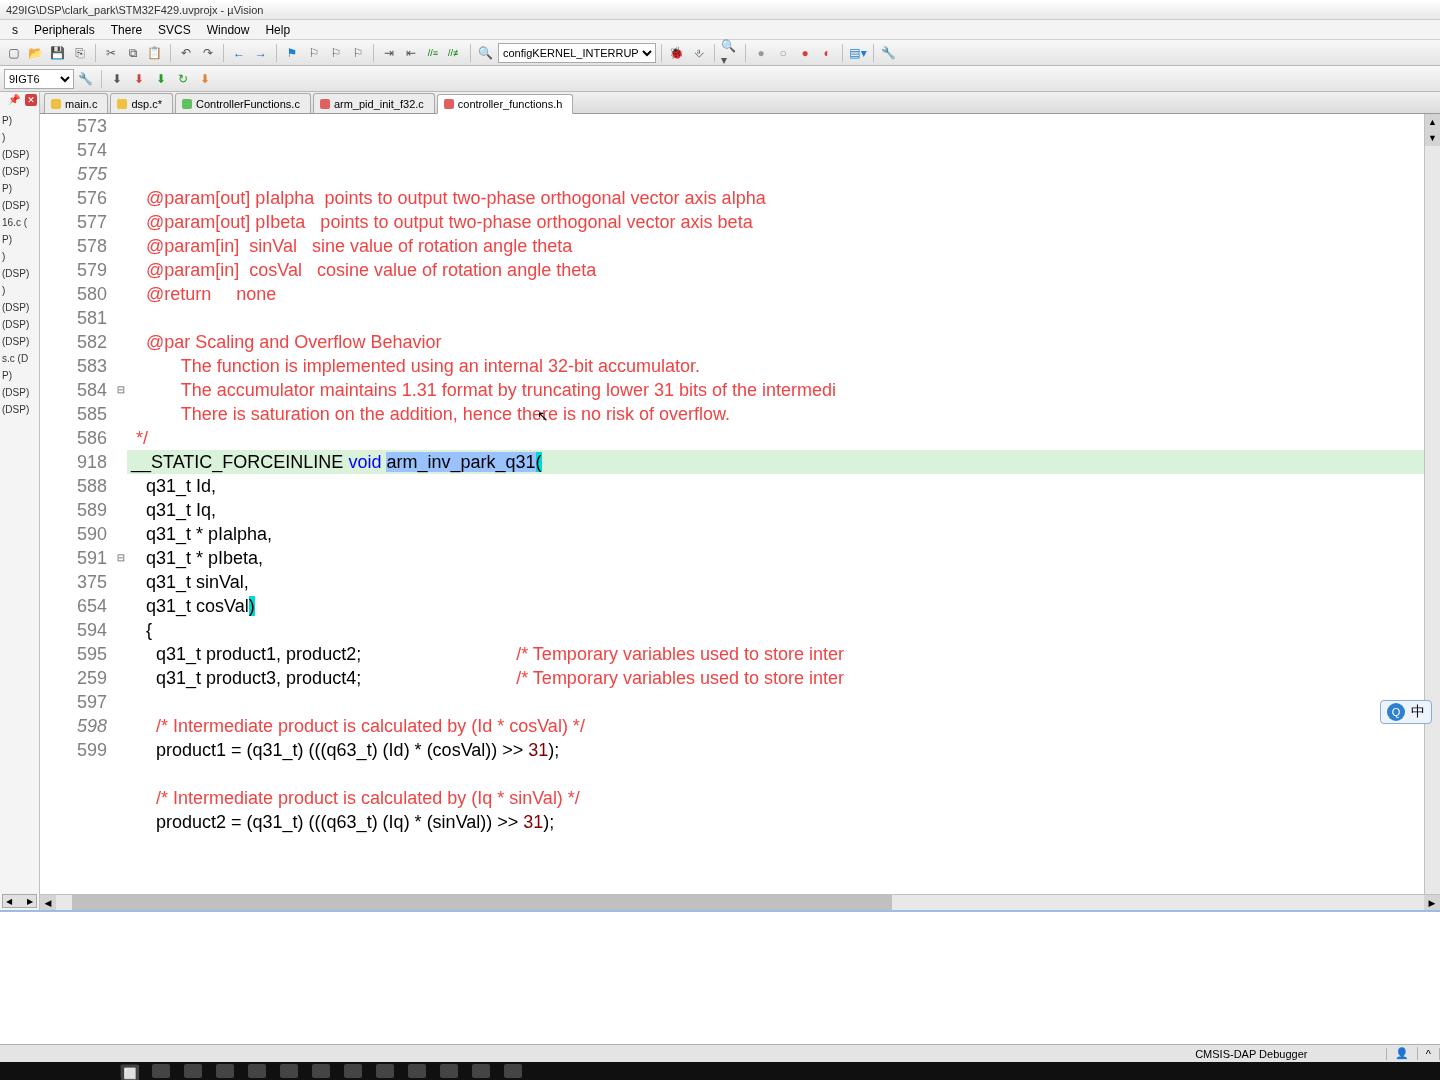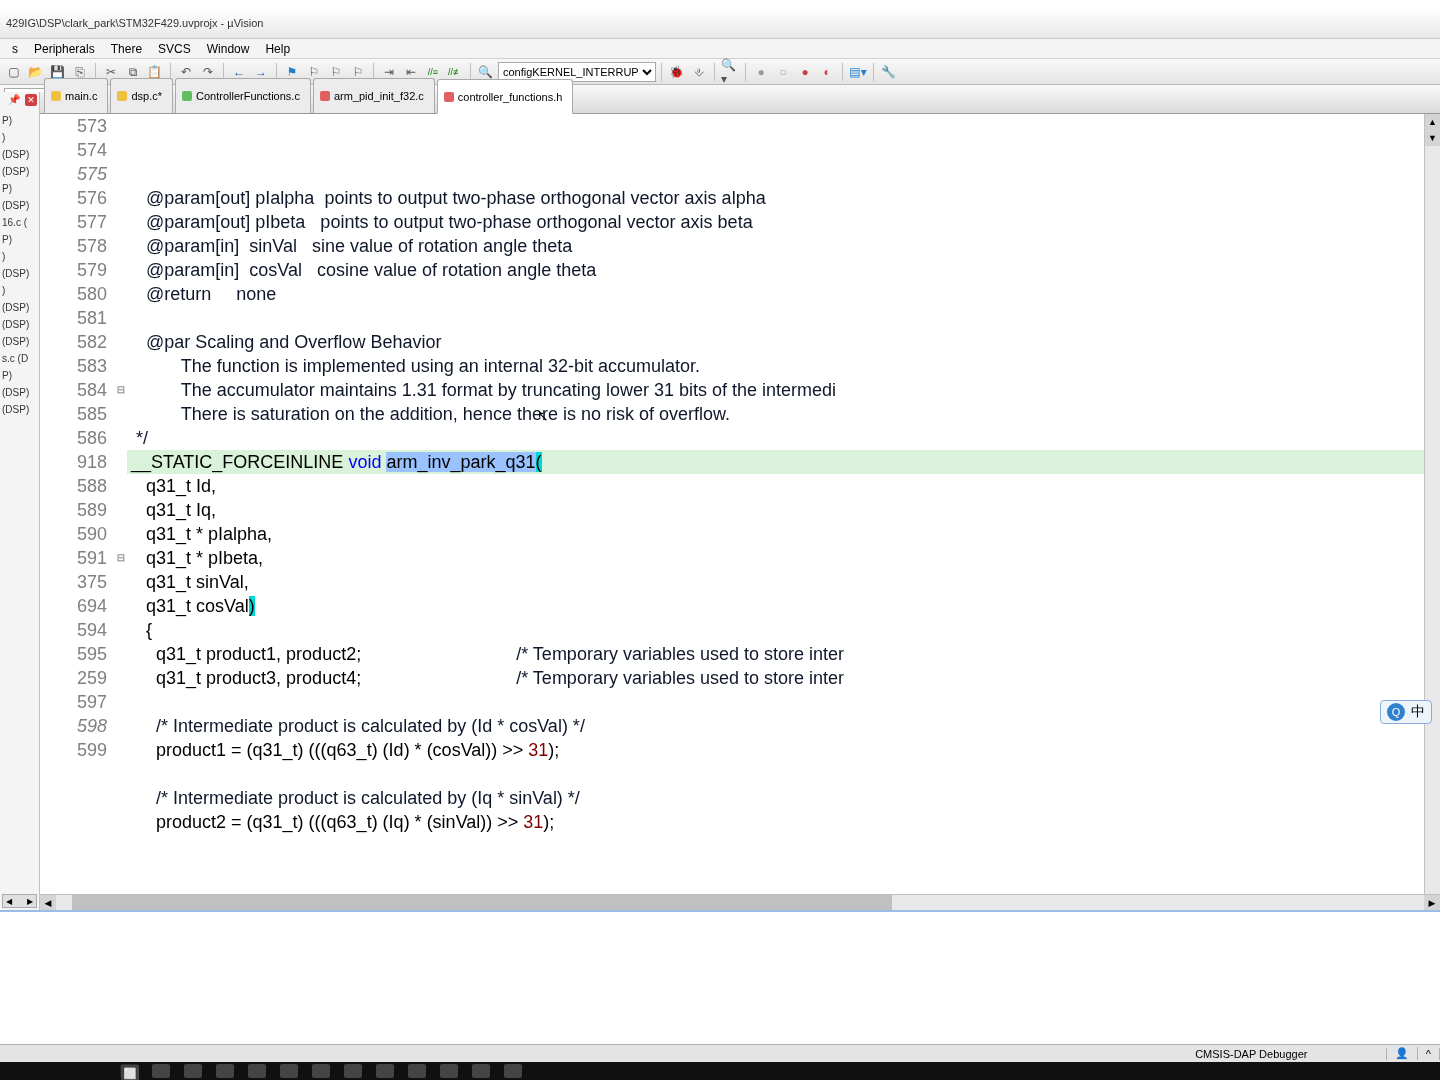--- a/index.html
+++ b/index.html
@@ -1,19 +1,19 @@
 <!DOCTYPE html>
 <html><head>
 <meta charset="utf-8">
 <style>
 * { margin:0; padding:0; box-sizing:border-box; font-family:"Segoe UI",Tahoma,sans-serif; }
 body { background:#fff; width:1440px; height:1080px; overflow:hidden; position:relative; }
 
 
-.title-bar { height:20px; background:linear-gradient(#fff,#e8e8e8); display:flex; align-items:center; padding:15px 6px; font-size:11px; color:#333; border-bottom:1px solid #ccc;margin-top:8px;}
+.title-bar { height:20px; background:linear-gradient(#fff,#e8e8e8); display:flex; align-items:center; padding:4px 6px; font-size:11px; color:#333; border-bottom:1px solid #ccc;}
 
 .menu-bar { height:20px; background:#f4f4f4; display:flex; align-items:center; padding:0 4px; font-size:12px; gap:0; border-bottom:1px solid #d0d0d0;}
 .menu-bar span { padding:2px 8px; cursor:default; }
 
 
 .toolbar { height:26px; background:linear-gradient(#f8f8f8,#e4e4e4); border-bottom:1px solid #b8b8b8; display:flex; align-items:center; padding:0 4px; gap:2px;}
 .tbtn { width:20px; height:20px; display:flex; align-items:center; justify-content:center; border:1px solid transparent; border-radius:2px; font-size:12px; color:#555;}
 .tsep { width:1px; height:18px; background:#c0c0c0; margin:0 3px;}
 select.tcombo { height:20px; font-size:11px; border:1px solid #aaa; background:#fff; min-width:130px;}
 
@@ -23,35 +23,35 @@
 .left-panel .close-x { position:absolute; top:2px; right:2px; width:12px; height:12px; background:#d04040; color:#fff; font-size:9px; display:flex; align-items:center; justify-content:center; border-radius:2px;}
 .left-panel .pin { position:absolute; top:2px; right:18px; font-size:10px;}
 .left-tree { margin-top:20px; padding-left:2px;}
 .left-tree div { white-space:nowrap; font-size:10px; color:#333; line-height:17px; overflow:hidden; text-overflow:clip;}
 .left-scroll { position:absolute; bottom:2px; left:2px; right:2px; height:14px; background:#e0e0e0; border:1px solid #aaa;}
 .left-scroll .ar { width:12px; height:12px; display:inline-flex; align-items:center; justify-content:center; font-size:8px;}
 
 
 .editor-wrap { flex:1; display:flex; flex-direction:column; background:#fff;}
 .tab-strip { height:22px; background:linear-gradient(#f0f0f0,#dcdcdc); display:flex; align-items:flex-end; padding-left:4px; border-bottom:1px solid #999;}
-.ftab { height:35px; padding:2px 10px 2px 6px; font-size:11px; background:#ececec; border:1px solid #aaa; border-bottom:none; margin-right:2px; display:flex; align-items:center; gap:4px; border-radius:3px 3px 0 0;margin-top:8px;}
+.ftab { height:20px; padding:2px 10px 2px 6px; font-size:11px; background:#ececec; border:1px solid #aaa; border-bottom:none; margin-right:2px; display:flex; align-items:center; gap:4px; border-radius:3px 3px 0 0;margin-top:8px;}
 .ftab.active { background:#fff; border-bottom:1px solid #fff; position:relative; top:1px;}
 .ftab .dot { width:10px; height:10px; border-radius:2px; display:inline-block;}
 .dot.c-y { background:#f0c040;}
 .dot.c-g { background:#60c060;}
 .dot.c-r { background:#e06060;}
 
 .code-area { flex:1; display:flex; font-family:"Courier New",monospace; font-size:18px; line-height:24px; overflow:hidden; position:relative;}
 .gutter { width:75px; text-align:right; padding-right:8px; color:#808080; user-select:none; background:#fff;}
 .foldcol { width:12px; background:#fff;}
 .foldcol span { display:block; height:24px; font-size:10px; color:#666; text-align:center;}
 .code-lines { flex:1; white-space:pre; color:#000; position:relative;}
 .code-lines .ln { height:24px; padding-left:4px;}
 .ln.highlight { background:#d9f2d9;}
-.c-comment { color:#0f172a;}
+.c-comment { color:#ef4444;}
 .c-key { color:#0000ff;}
 .c-num { color:#800000;}
 .sel { background:#99c2ff;}
 .paren-hl { background:#00d8d8; color:#000;}
 .cursor-arrow { position:absolute; left:410px; top:290px; font-size:14px; color:#000;}
 
 .vscroll { width:16px; background:#e8e8e8; border-left:1px solid #c0c0c0;}
 .vscroll .up,.vscroll .dn { height:16px; display:flex; align-items:center; justify-content:center; font-size:9px; background:#d4d4d4;}
 .hscroll { height:16px; background:#e8e8e8; border-top:1px solid #c0c0c0; display:flex;}
 .hscroll .lf,.hscroll .rt { width:16px; display:flex; align-items:center; justify-content:center; font-size:9px; background:#d4d4d4;}
@@ -236,21 +236,21 @@
           <div style="height: 24px;">583</div>
           <div style="height: 24px;">584</div>
           <div style="height: 24px;">585</div>
           <div style="height: 24px;">586</div>
           <div style="height: 24px;">918</div>
           <div style="height: 24px;">588</div>
           <div style="height: 24px;">589</div>
           <div style="height: 24px;">590</div>
           <div style="height: 24px;">591</div>
           <div style="height: 24px;">375</div>
-          <div style="height: 24px;">694</div>
+          <div style="height: 24px;">654</div>
           <div style="height: 24px;">594</div>
           <div style="height: 24px;">595</div>
           <div style="height: 24px;">259</div>
           <div style="height: 24px; text-align: right;">597</div>
           <div style="height: 24px; font-style: italic;">598</div>
           <div style="height: 24px;">599</div>
         </div>
       <div class="foldcol" id="foldcol">
           <span></span>
           <span></span>

